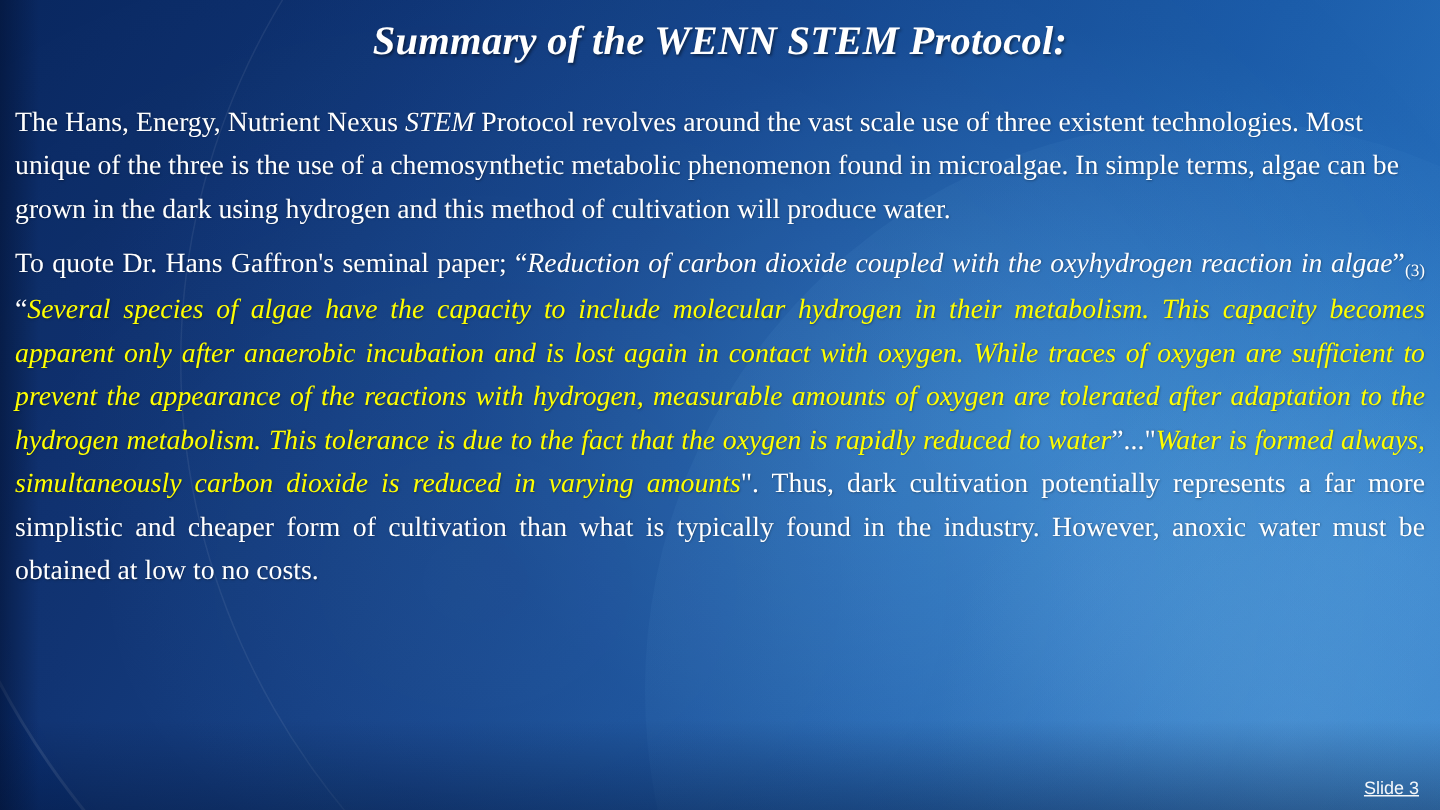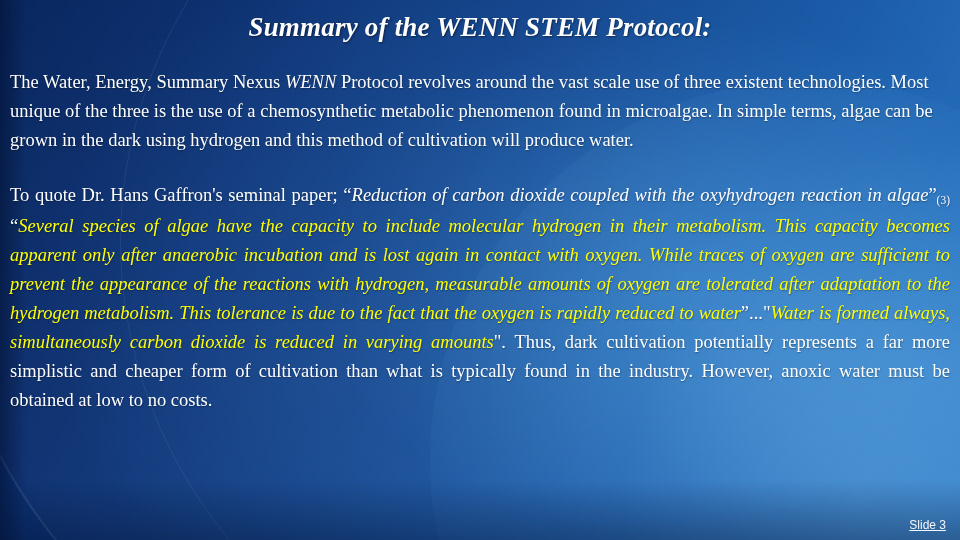--- a/index.html
+++ b/index.html
@@ -90,21 +90,21 @@
     color: #ffffff;
     font-size: 18.5px;
     line-height: 29px;
     text-align: justify;
     text-shadow: 0.5px 0.5px 1.5px rgba(0,0,0,0.35);
   }
   p.para-1 {
     text-align: left;
   }
   p.para-2 {
-    margin-top: 26px;
+    margin-top: 7px;
   }
   .it { font-style: italic; }
   .quote-yellow {
     color: #ffff00;
     font-style: italic;
   }
   .sup-ref {
     font-size: 11.5px;
     vertical-align: baseline;
     position: relative;
@@ -132,21 +132,21 @@
   <div class="swoosh swoosh-c"></div>
   <div class="swoosh swoosh-d"></div>
   <div class="edge-left"></div>
   <div class="edge-bottom"></div>
 
   <div id="title">Summary of the WENN STEM Protocol:</div>
 
   <div id="body">
 
     <p class="para para-1">
-      <span>The Water, Energy, Summary Nexus </span><span class="it">WENN</span><span> Protocol revolves around the vast scale use of three existent technologies. Most unique of the three is the use of a chemosynthetic metabolic phenomenon found in microalgae. In simple terms, algae can be grown in the dark using hydrogen and this method of cultivation will produce water.</span>
+      <span>The Hans, Energy, Nutrient Nexus </span><span class="it">STEM</span><span> Protocol revolves around the vast scale use of three existent technologies. Most unique of the three is the use of a chemosynthetic metabolic phenomenon found in microalgae. In simple terms, algae can be grown in the dark using hydrogen and this method of cultivation will produce water.</span>
     </p>
 
     <p class="para para-2">
       <span>To quote Dr. Hans Gaffron's seminal paper; “</span><span class="it">Reduction of carbon dioxide coupled with the oxyhydrogen reaction in algae</span><span>”</span><span class="sup-ref">(3)</span><span> “</span><span class="quote-yellow">Several species of algae have the capacity to include molecular hydrogen in their metabolism. This capacity becomes apparent only after anaerobic incubation and is lost again in contact with oxygen. While traces of oxygen are sufficient to prevent the appearance of the reactions with hydrogen, measurable amounts of oxygen are tolerated after adaptation to the hydrogen metabolism. This tolerance is due to the fact that the oxygen is rapidly reduced to water</span><span>”..."</span><span class="quote-yellow">Water is formed always, simultaneously carbon dioxide is reduced in varying amounts</span><span>". Thus, dark cultivation potentially represents a far more simplistic and cheaper form of cultivation than what is typically found in the industry. However, anoxic water must be obtained at low to no costs.</span>
     </p>
 
   </div>
 
   <div id="slide-number">Slide 3</div>
 

